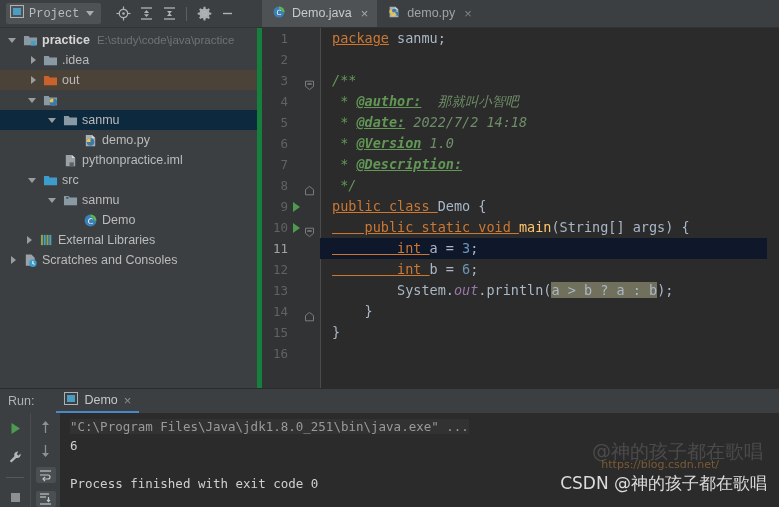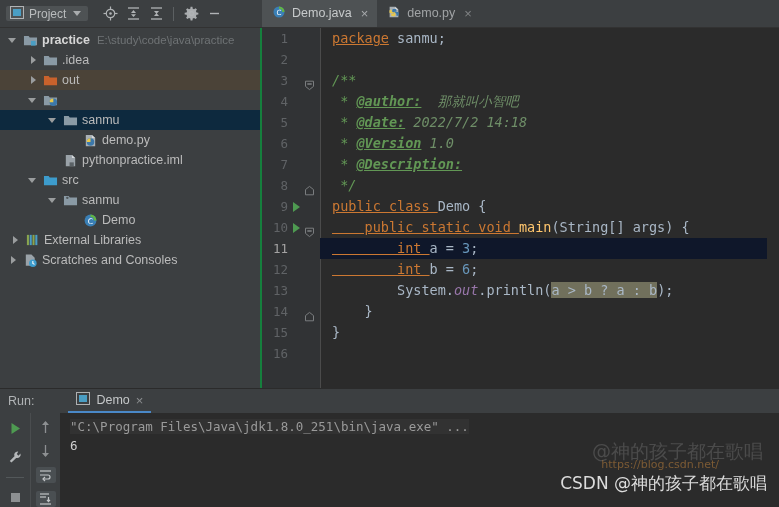--- a/index.html
+++ b/index.html
@@ -24,21 +24,22 @@
     background: #3c3f41;
     display: flex; align-items: center;
     padding-left: 6px;
     border-bottom: 1px solid #323232;
   }
   .proj-btn {
     display: flex; align-items: center; gap: 5px;
     background: #4e5254;
     padding: 2px 7px 2px 4px;
     border-radius: 2px;
-    height: 15px;
+    height: 21px;
+    font-family: Liberation Mono, monospace;
   }
   .proj-label { color: #b9bcbd; font-size: 12px; }
   .caret-down {
     width: 0; height: 0;
     border-left: 4px solid transparent;
     border-right: 4px solid transparent;
     border-top: 5px solid #a9acae;
     margin-left: 2px;
   }
   .tb-icons { display: flex; align-items: center; gap: 3px; margin-left: 12px; }
@@ -63,21 +64,21 @@
   .tab.active { background: #4e5254; color: #c7cacb; }
   .tab .tab-close { color: #808385; font-size: 13px; line-height: 1; margin-left: 3px; }
   .tab.active .tab-close { color: #a8abad; }
 
   
   .middle { display: flex; flex: 1; min-height: 0; }
 
   .tree-panel {
     width: 262px; flex: 0 0 262px;
     background: #3c3f41;
-    border-right: 2px solid #15803d;
+    border-right: 5px solid #15803d;
     padding-top: 2px;
     overflow: hidden;
   }
   .tnode {
     display: flex; align-items: center;
     height: 20px; font-size: 12.5px;
     color: #bbbbbb; white-space: nowrap;
     padding-right: 4px;
   }
   .tnode.sel-blue { background: #0d293e; }
@@ -176,21 +177,21 @@
   .runpanel {
     height: 119px; flex: 0 0 119px;
     background: #3c3f41;
     display: flex; flex-direction: column;
     border-top: 1px solid #2b2b2b;
   }
   .run-tabbar {
     height: 24px; flex: 0 0 24px;
     display: flex; align-items: center;
     background: #3c3f41;
-    padding-left: 8px; gap: 16px;
+    padding-left: 8px; gap: 4px;
   }
   .run-label { color: #b0b3b5; font-size: 12.5px; margin-right: 18px; }
   .run-tab {
     display: flex; align-items: center; gap: 6px;
     height: 24px; padding: 0 8px;
     font-size: 12.5px; color: #c4c7c8;
     border-bottom: 2px solid #4a88c7;
   }
   .run-tab .rt-close { color: #8b8e90; font-size: 13px; }
 
@@ -444,21 +445,21 @@
           <svg width="15" height="15" viewBox="0 0 16 16">
             <circle cx="8" cy="8" r="6.3" fill="#3a7fb5"></circle>
             <path d="M8 1.7a6.3 6.3 0 016.3 6.3h-2.6A3.7 3.7 0 008 4.3z" fill="#62b543"></path>
             <text x="8" y="11.4" font-size="8.2" fill="#ffffff" text-anchor="middle" font-family="DejaVu Sans, sans-serif">C</text>
           </svg>
         </span>
         <span class="tlabel">Demo</span>
       </div>
 
 
-      <div class="tnode" style="padding-left:10px">
+      <div class="tnode" style="padding-left:24px">
         <span class="arrow right"></span>
         <span class="ticon">
           <svg width="15" height="14" viewBox="0 0 16 15">
             <rect x="2" y="2" width="2.2" height="11" fill="#8aa64f"></rect>
             <rect x="5" y="2" width="2.2" height="11" fill="#4a9ec4"></rect>
             <rect x="8" y="2" width="2.2" height="11" fill="#8aa64f"></rect>
             <rect x="11" y="2" width="2.2" height="11" fill="#4a9ec4"></rect>
           </svg>
         </span>
         <span class="tlabel">External Libraries</span>
@@ -641,20 +642,21 @@
             <line x1="2" y1="12" x2="13" y2="12" stroke="#c2c5c7" stroke-width="1.2"></line>
             <path d="M10.5 5 L10.5 9 M9 7.8 L10.5 9.6 L12 7.8" stroke="#c2c5c7" stroke-width="1.2" fill="none"></path>
           </svg>
         </span>
       </div>
 
       <div class="console">
         <div class="cons-line"><span class="cons-cmd">"C:\Program Files\Java\jdk1.8.0_251\bin\java.exe" ...</span></div>
         <div class="cons-line cons-out">6</div>
         <div class="cons-line cons-out"></div>
+        <div class="cons-line cons-out">Process finished with exit code 0</div>
       </div>
     </div>
   </div>
 
   <div class="wm-faint">@神的孩子都在歌唱</div>
   <div class="wm-orange">https://blog.csdn.net/</div>
   <div class="wm-main">CSDN @神的孩子都在歌唱</div>
 
 </div>
 

